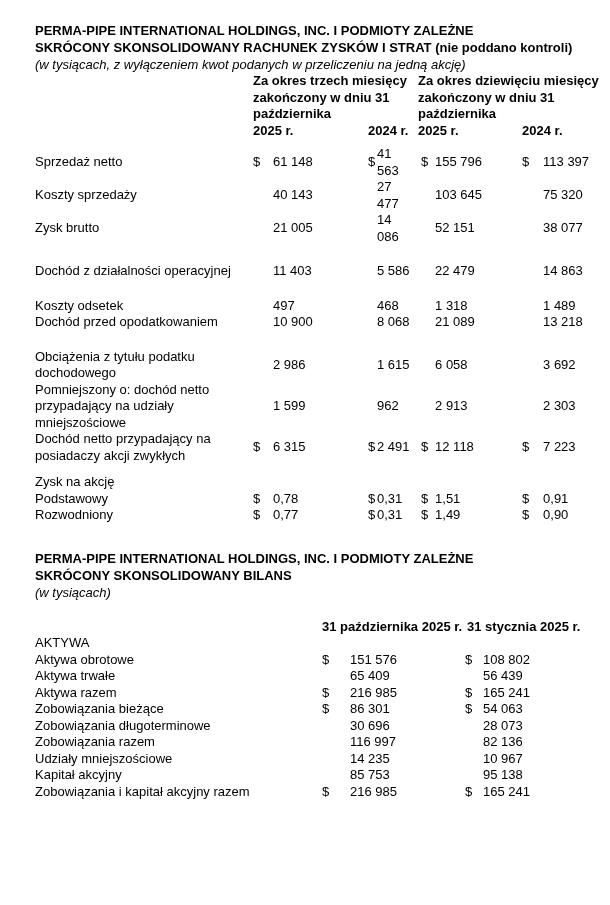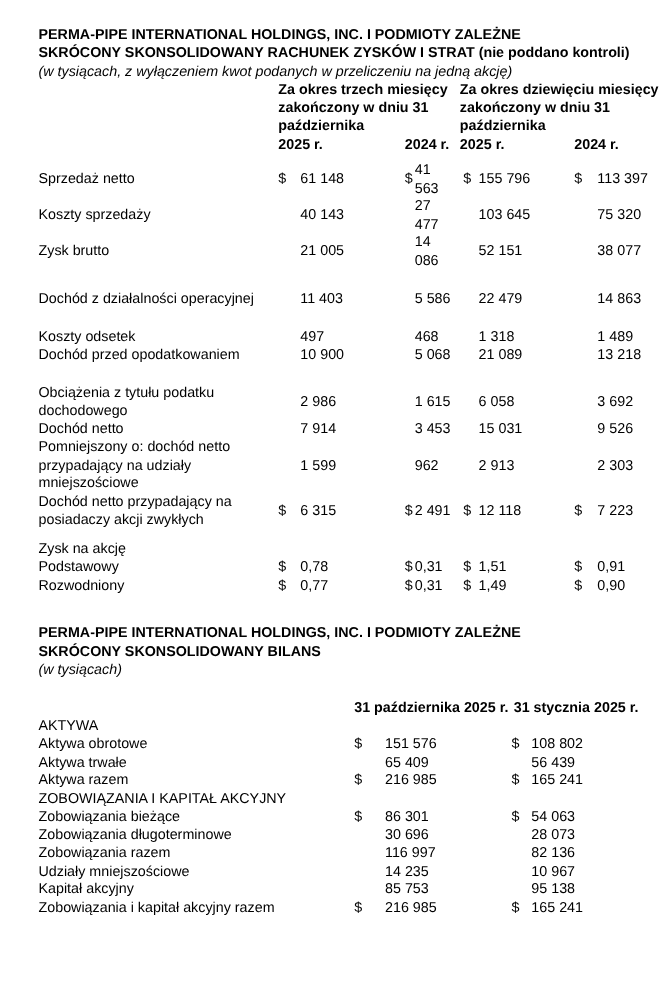--- a/index.html
+++ b/index.html
@@ -164,21 +164,21 @@
     <td class="cur cur3"></td>
     <td class="val">1 318</td>
     <td class="cur"></td>
     <td class="val">1 489</td>
   </tr>
           <tr>
     <td class="lbl">Dochód przed opodatkowaniem</td>
     <td class="cur"></td>
     <td class="val">10 900</td>
     <td class="cur"></td>
-    <td class="val val2">5 068</td>
+    <td class="val val2">8 068</td>
     <td class="cur cur3"></td>
     <td class="val">21 089</td>
     <td class="cur"></td>
     <td class="val">13 218</td>
   </tr>
           <tr class="spacer" style="height: 18px;">
     <td class="lbl"></td>
     <td class="cur"></td>
     <td class="val"></td>
     <td class="cur"></td>
@@ -191,31 +191,20 @@
           <tr>
     <td class="lbl">Obciążenia z tytułu podatku dochodowego</td>
     <td class="cur"></td>
     <td class="val">2 986</td>
     <td class="cur"></td>
     <td class="val val2">1 615</td>
     <td class="cur cur3"></td>
     <td class="val">6 058</td>
     <td class="cur"></td>
     <td class="val">3 692</td>
-  </tr>
-          <tr>
-    <td class="lbl">Dochód netto</td>
-    <td class="cur"></td>
-    <td class="val">7 914</td>
-    <td class="cur"></td>
-    <td class="val val2">3 453</td>
-    <td class="cur cur3"></td>
-    <td class="val">15 031</td>
-    <td class="cur"></td>
-    <td class="val">9 526</td>
   </tr>
           <tr>
     <td class="lbl">Pomniejszony o: dochód netto przypadający na udziały mniejszościowe</td>
     <td class="cur"></td>
     <td class="val">1 599</td>
     <td class="cur"></td>
     <td class="val val2">962</td>
     <td class="cur cur3"></td>
     <td class="val">2 913</td>
     <td class="cur"></td>
@@ -322,27 +311,20 @@
     <td class="cur"></td>
     <td class="val">56 439</td>
   </tr>
           <tr>
     <td class="lbl">Aktywa razem</td>
     <td class="cur">$</td>
     <td class="val">216 985</td>
     <td class="cur">$</td>
     <td class="val">165 241</td>
   </tr>
-          <tr class="bold">
-    <td class="lbl">ZOBOWIĄZANIA I KAPITAŁ AKCYJNY</td>
-    <td class="cur"></td>
-    <td class="val"></td>
-    <td class="cur"></td>
-    <td class="val"></td>
-  </tr>
           <tr>
     <td class="lbl">Zobowiązania bieżące</td>
     <td class="cur">$</td>
     <td class="val">86 301</td>
     <td class="cur">$</td>
     <td class="val">54 063</td>
   </tr>
           <tr>
     <td class="lbl">Zobowiązania długoterminowe</td>
     <td class="cur"></td>

